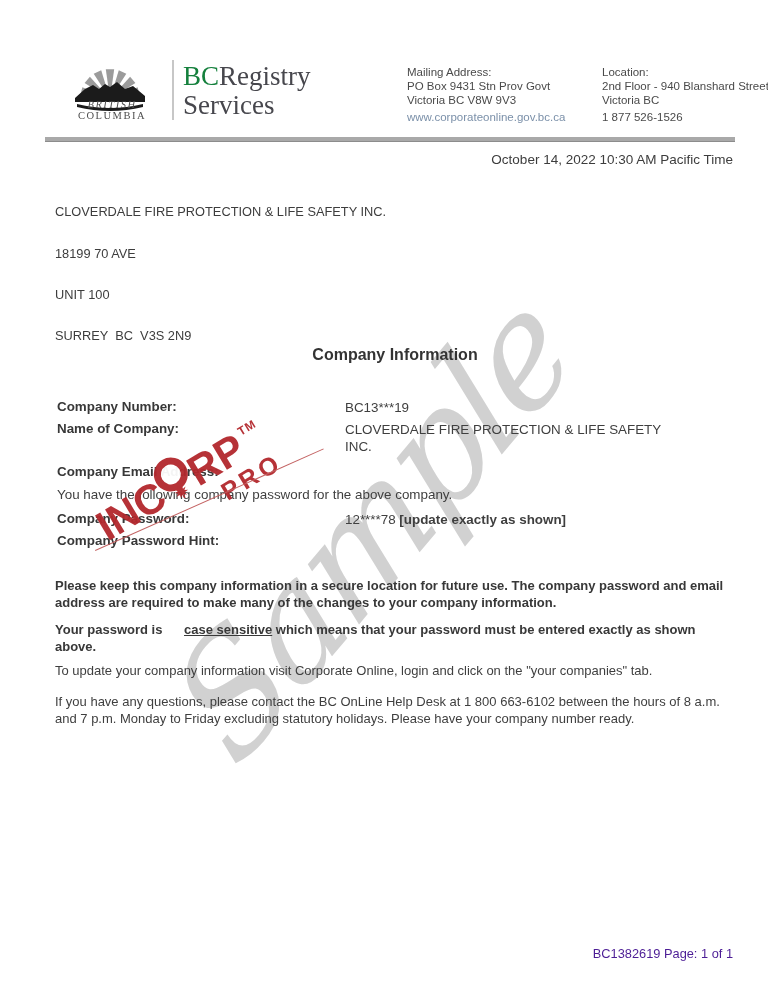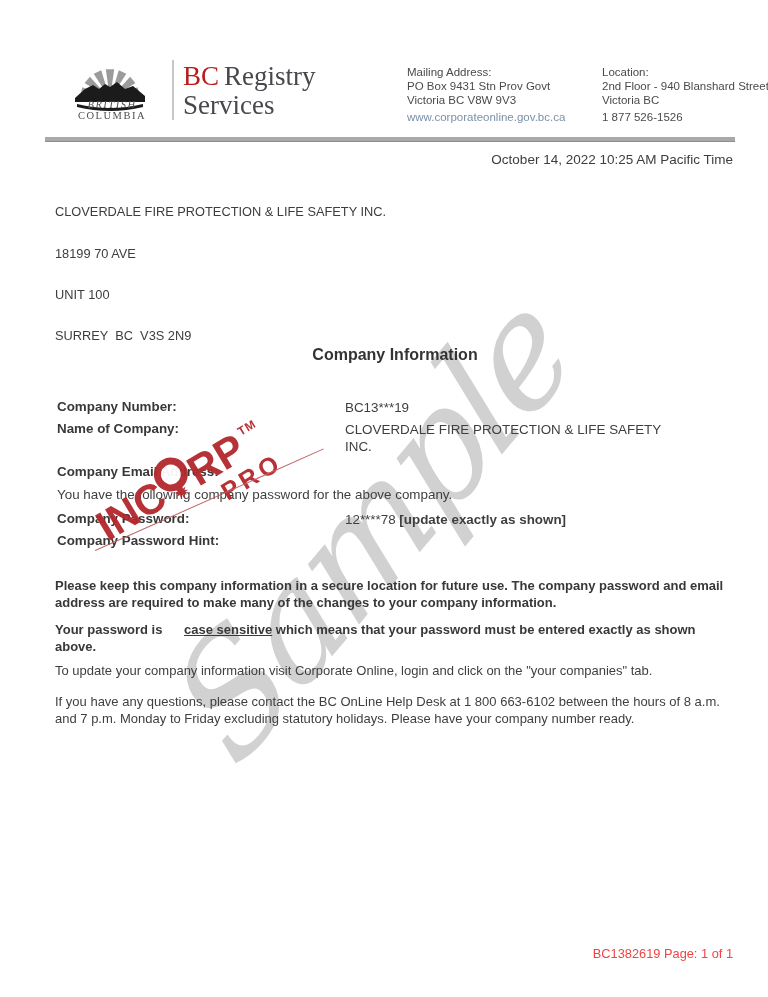--- a/index.html
+++ b/index.html
@@ -20,21 +20,21 @@
   .content { position:absolute; inset:0; z-index:2; }
 
   
   .emblem { position:absolute; left:71px; top:58px; }
   .logo-caption { position:absolute; left:60px; width:104px; text-align:center;
     font-family:"Liberation Serif", serif; font-size:10.5px; letter-spacing:1.5px; color:#4e4e4e; }
   .cap1 { top:99px;font-style:italic; } .cap2 { top:110px; }
   .logo-divider { position:absolute; left:172px; top:60px; width:2px; height:60px; background:#c7c7c7; }
   .brand { position:absolute; left:183px; top:62px; font-family:"Liberation Serif", serif;
     font-size:27px; line-height:29px; color:#47474d; }
-  .brand .bc { color:#b91c1c; margin-right:5px; }
+  .brand .bc { color:#15803d; }
 
   .addr-block { position:absolute; top:66px; font-size:11.5px; line-height:13.8px; color:#4a4a4a; }
   .mailing { left:407px; width:165px; }
   .location { left:602px; width:170px; }
   .addr-last { margin-top:4px; }
   .link { color:#7b90a9; text-decoration:none; cursor:pointer; }
 
   .rule { position:absolute; left:45px; top:137px; width:690px; height:5px;
     background:#a9a9a9; border-bottom:1px solid #8c8c8c; }
 
@@ -51,21 +51,21 @@
   .r1 { top:399px; } .r2 { top:421px; } .r3 { top:464px; }
   .note-line { position:absolute; left:57px; top:487px; font-size:13.4px; color:#3f3f3f; }
   .r4 { top:511px; } .r5 { top:533px; }
   .bold-part { font-weight:bold; }
 
   .para { position:absolute; left:55px; width:682px; font-size:13px; line-height:17.3px; color:#3f3f3f; }
   .para.b { font-weight:bold; color:#383838; }
   .p1 { top:577px; } .p2 { top:621px; } .p3 { top:662px; } .p4 { top:693px; }
   .u { text-decoration:underline;margin-left:18px; }
 
-  .footer-line { position:absolute; right:35px; top:946px; font-size:12.8px; color:#ef4444; }
+  .footer-line { position:absolute; right:35px; top:946px; font-size:12.8px; color:#4c1d95; }
 
   
   .stamp { position:absolute; left:86px; top:398px; width:250px; height:170px; z-index:3; opacity:.95; }
   .stamp-rot { position:absolute; inset:0; transform:rotate(-31deg); }
   .stamp-word { position:absolute; left:6px; top:40px; font-size:42px; font-weight:bold;
     color:#b3282d; white-space:nowrap; }
   .leaf-o { display:inline-block; width:34px; height:34px; border:7px solid #b3282d;
     border-radius:50%; background:#fff; vertical-align:-3px; text-align:center; }
   .leaf-o svg { margin-top:1px; }
   .stamp-tm { font-size:12px; letter-spacing:1px; position:relative; top:-22px; left:4px; }
@@ -114,21 +114,21 @@
 
     <div class="addr-block location">
       <div>Location:</div>
       <div>2nd Floor - 940 Blanshard Street</div>
       <div>Victoria BC</div>
       <div class="addr-last">1 877 526-1526</div>
     </div>
 
     <div class="rule"></div>
 
-    <div class="date-line">October 14, 2022 10:25 AM Pacific Time</div>
+    <div class="date-line">October 14, 2022 10:30 AM Pacific Time</div>
 
     <div class="recipient">
       <div>CLOVERDALE FIRE PROTECTION &amp; LIFE SAFETY INC.</div>
       <div>18199 70 AVE</div>
       <div>UNIT 100</div>
       <div>SURREY  BC  V3S 2N9</div>
     </div>
 
     <div class="doc-title">Company Information</div>
 

